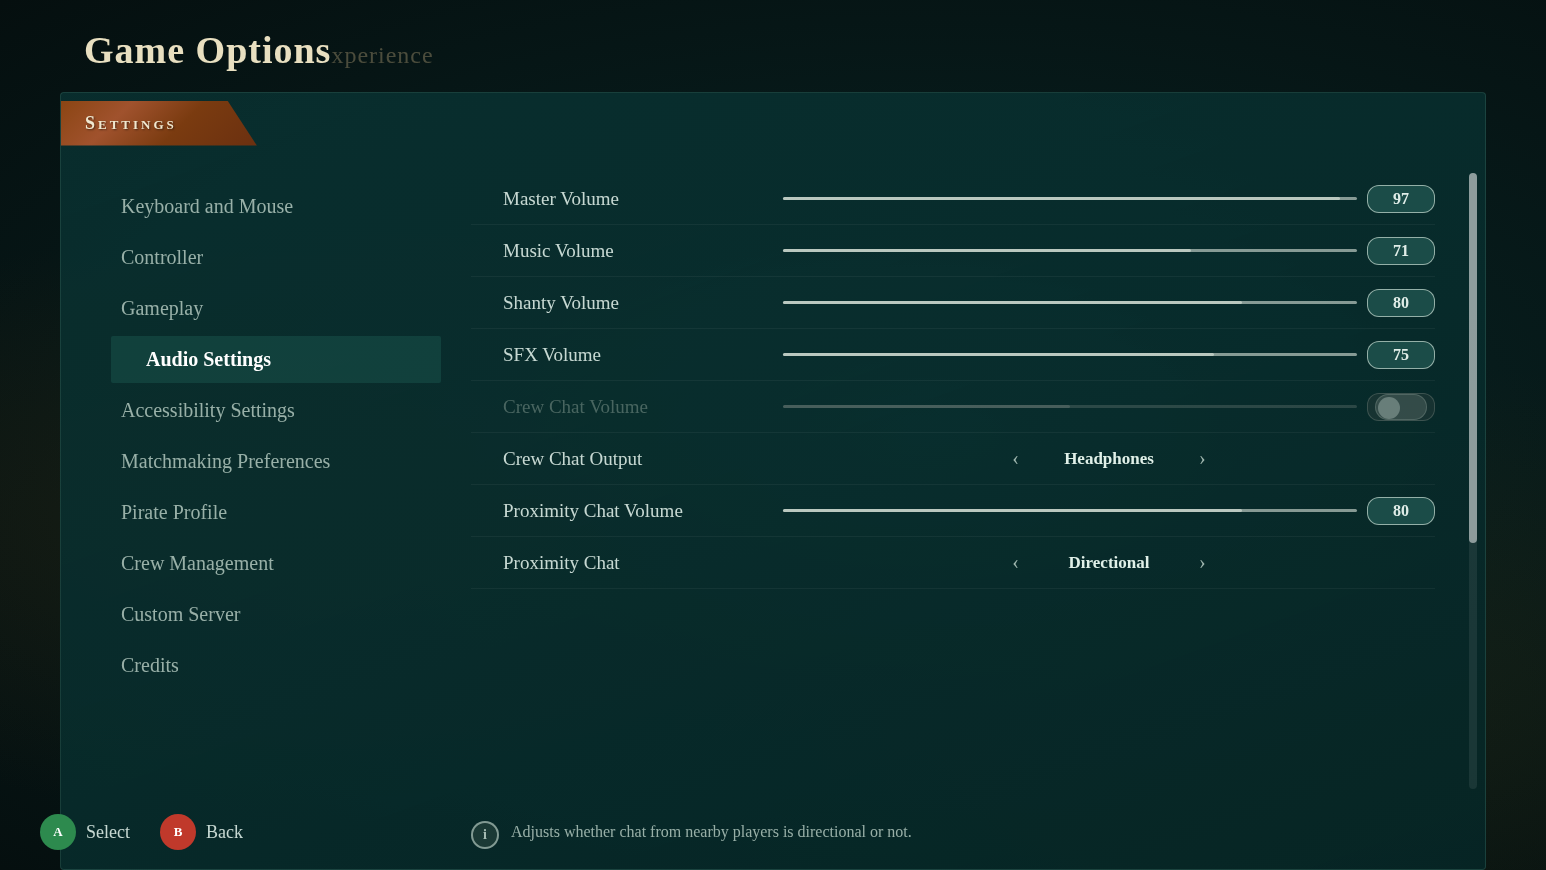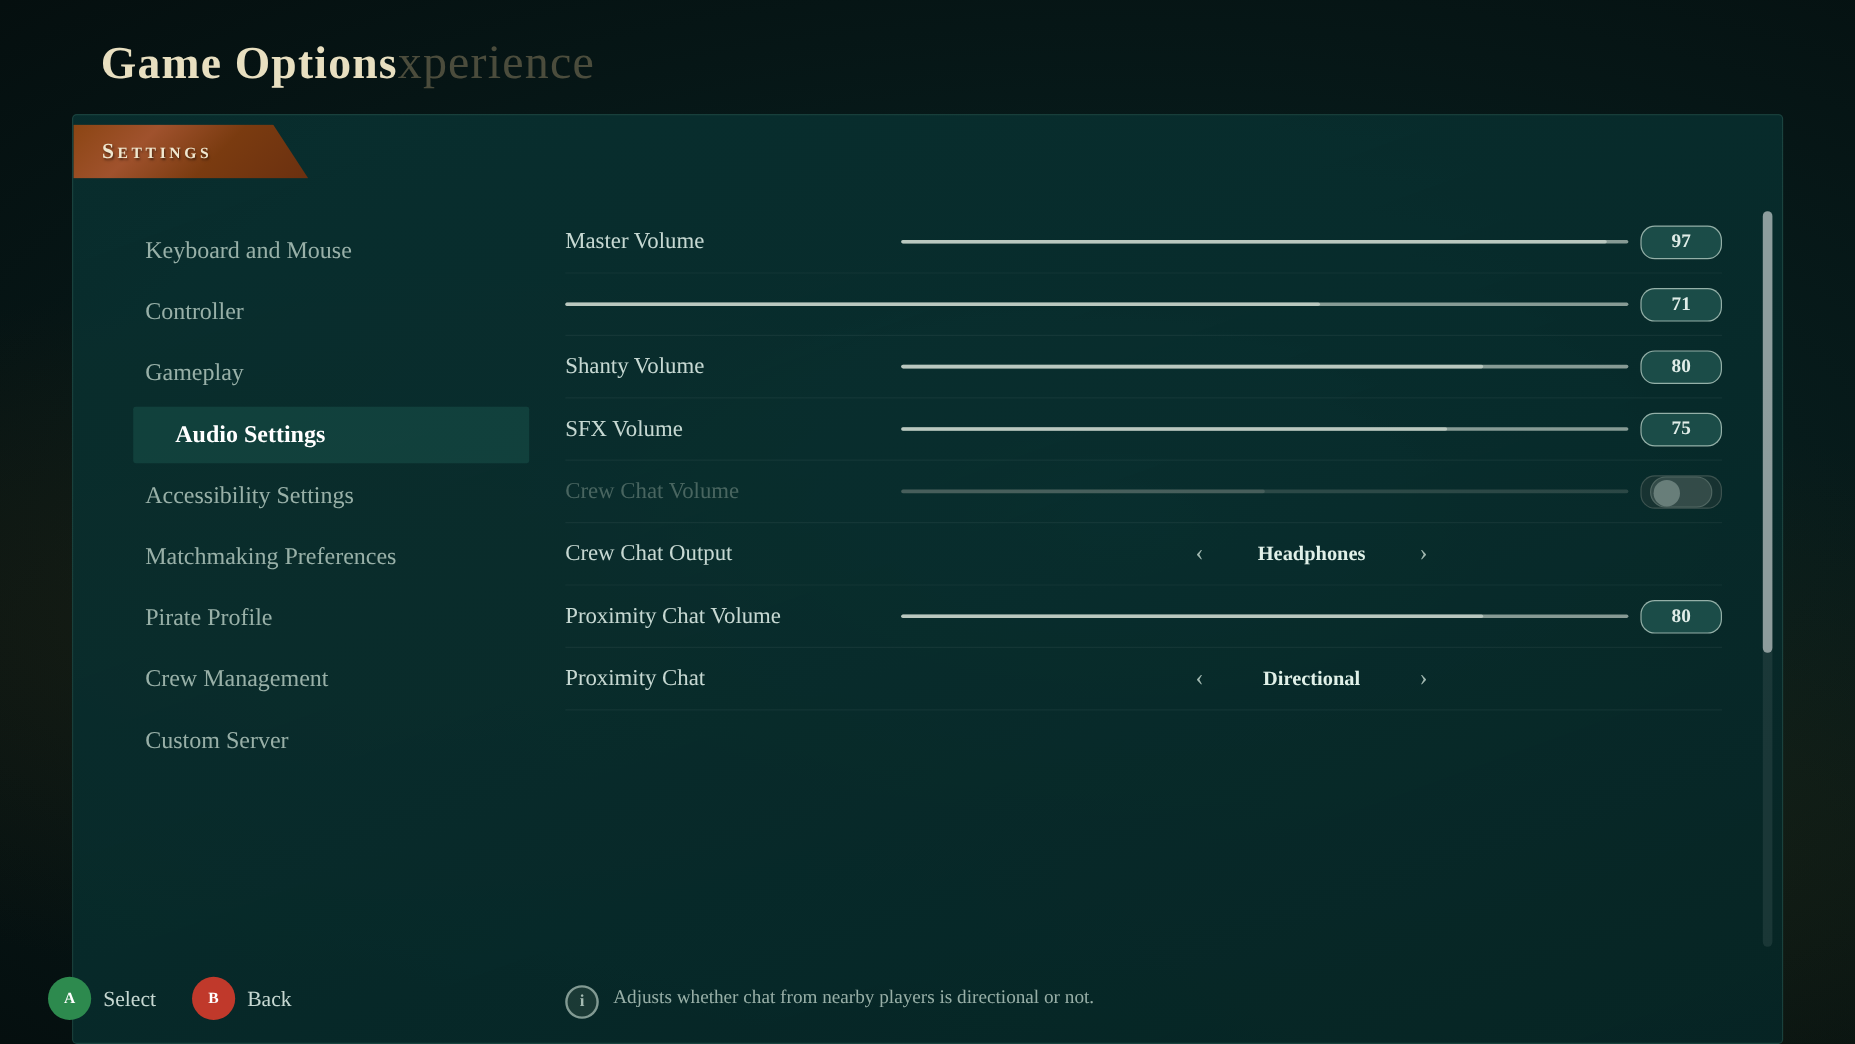--- a/index.html
+++ b/index.html
@@ -52,21 +52,21 @@
 
     .title-main {
       font-size: 38px;
       font-weight: bold;
       color: #e8dfc0;
       letter-spacing: 1px;
       font-family: 'Georgia', serif;
     }
 
     .title-sub {
-      font-size: 40px;
+      font-size: 24px;
       color: rgba(180,160,120,0.4);
       font-family: 'Georgia', serif;
       letter-spacing: 1px;
     }
 
     
     .settings-panel {
       margin: 10px 60px 0 60px;
       background: linear-gradient(160deg, rgba(10,50,50,0.85) 0%, rgba(8,45,45,0.9) 50%, rgba(6,38,38,0.92) 100%);
       border: 1px solid rgba(100,160,140,0.2);
@@ -182,20 +182,21 @@
       padding: 10px 0;
       border-bottom: 1px solid rgba(255,255,255,0.05);
       min-height: 52px;
     }
 
     .setting-label {
       flex: 0 0 280px;
       color: rgba(220,235,228,0.9);
       font-size: 19px;
       font-family: 'Georgia', serif;
+      margin-left: 32px;
     }
 
     .setting-label.disabled {
       color: rgba(150,170,160,0.45);
     }
 
     
     .slider-control {
       flex: 1;
       display: flex;
@@ -407,36 +408,40 @@
         </div>
         <div class="sidebar-item">
           <span>Pirate Profile</span>
         </div>
         <div class="sidebar-item">
           <span>Crew Management</span>
         </div>
         <div class="sidebar-item">
           <span>Custom Server</span>
         </div>
+        <div class="sidebar-item">
+          <span>Credits</span>
+        </div>
       </div>
 
       <div class="content-area">
         <div class="settings-rows">
 
           <div class="setting-row">
             <span class="setting-label">Master Volume</span>
             <div class="slider-control">
               <div class="slider-track">
                 <div class="slider-fill" style="width:97%"></div>
               </div>
               <div class="slider-value">97</div>
             </div>
           </div>
 
           <div class="setting-row">
+            <span class="setting-label">Music Volume</span>
             <div class="slider-control">
               <div class="slider-track">
                 <div class="slider-fill" style="width:71%"></div>
               </div>
               <div class="slider-value">71</div>
             </div>
           </div>
 
           <div class="setting-row">
             <span class="setting-label">Shanty Volume</span>

